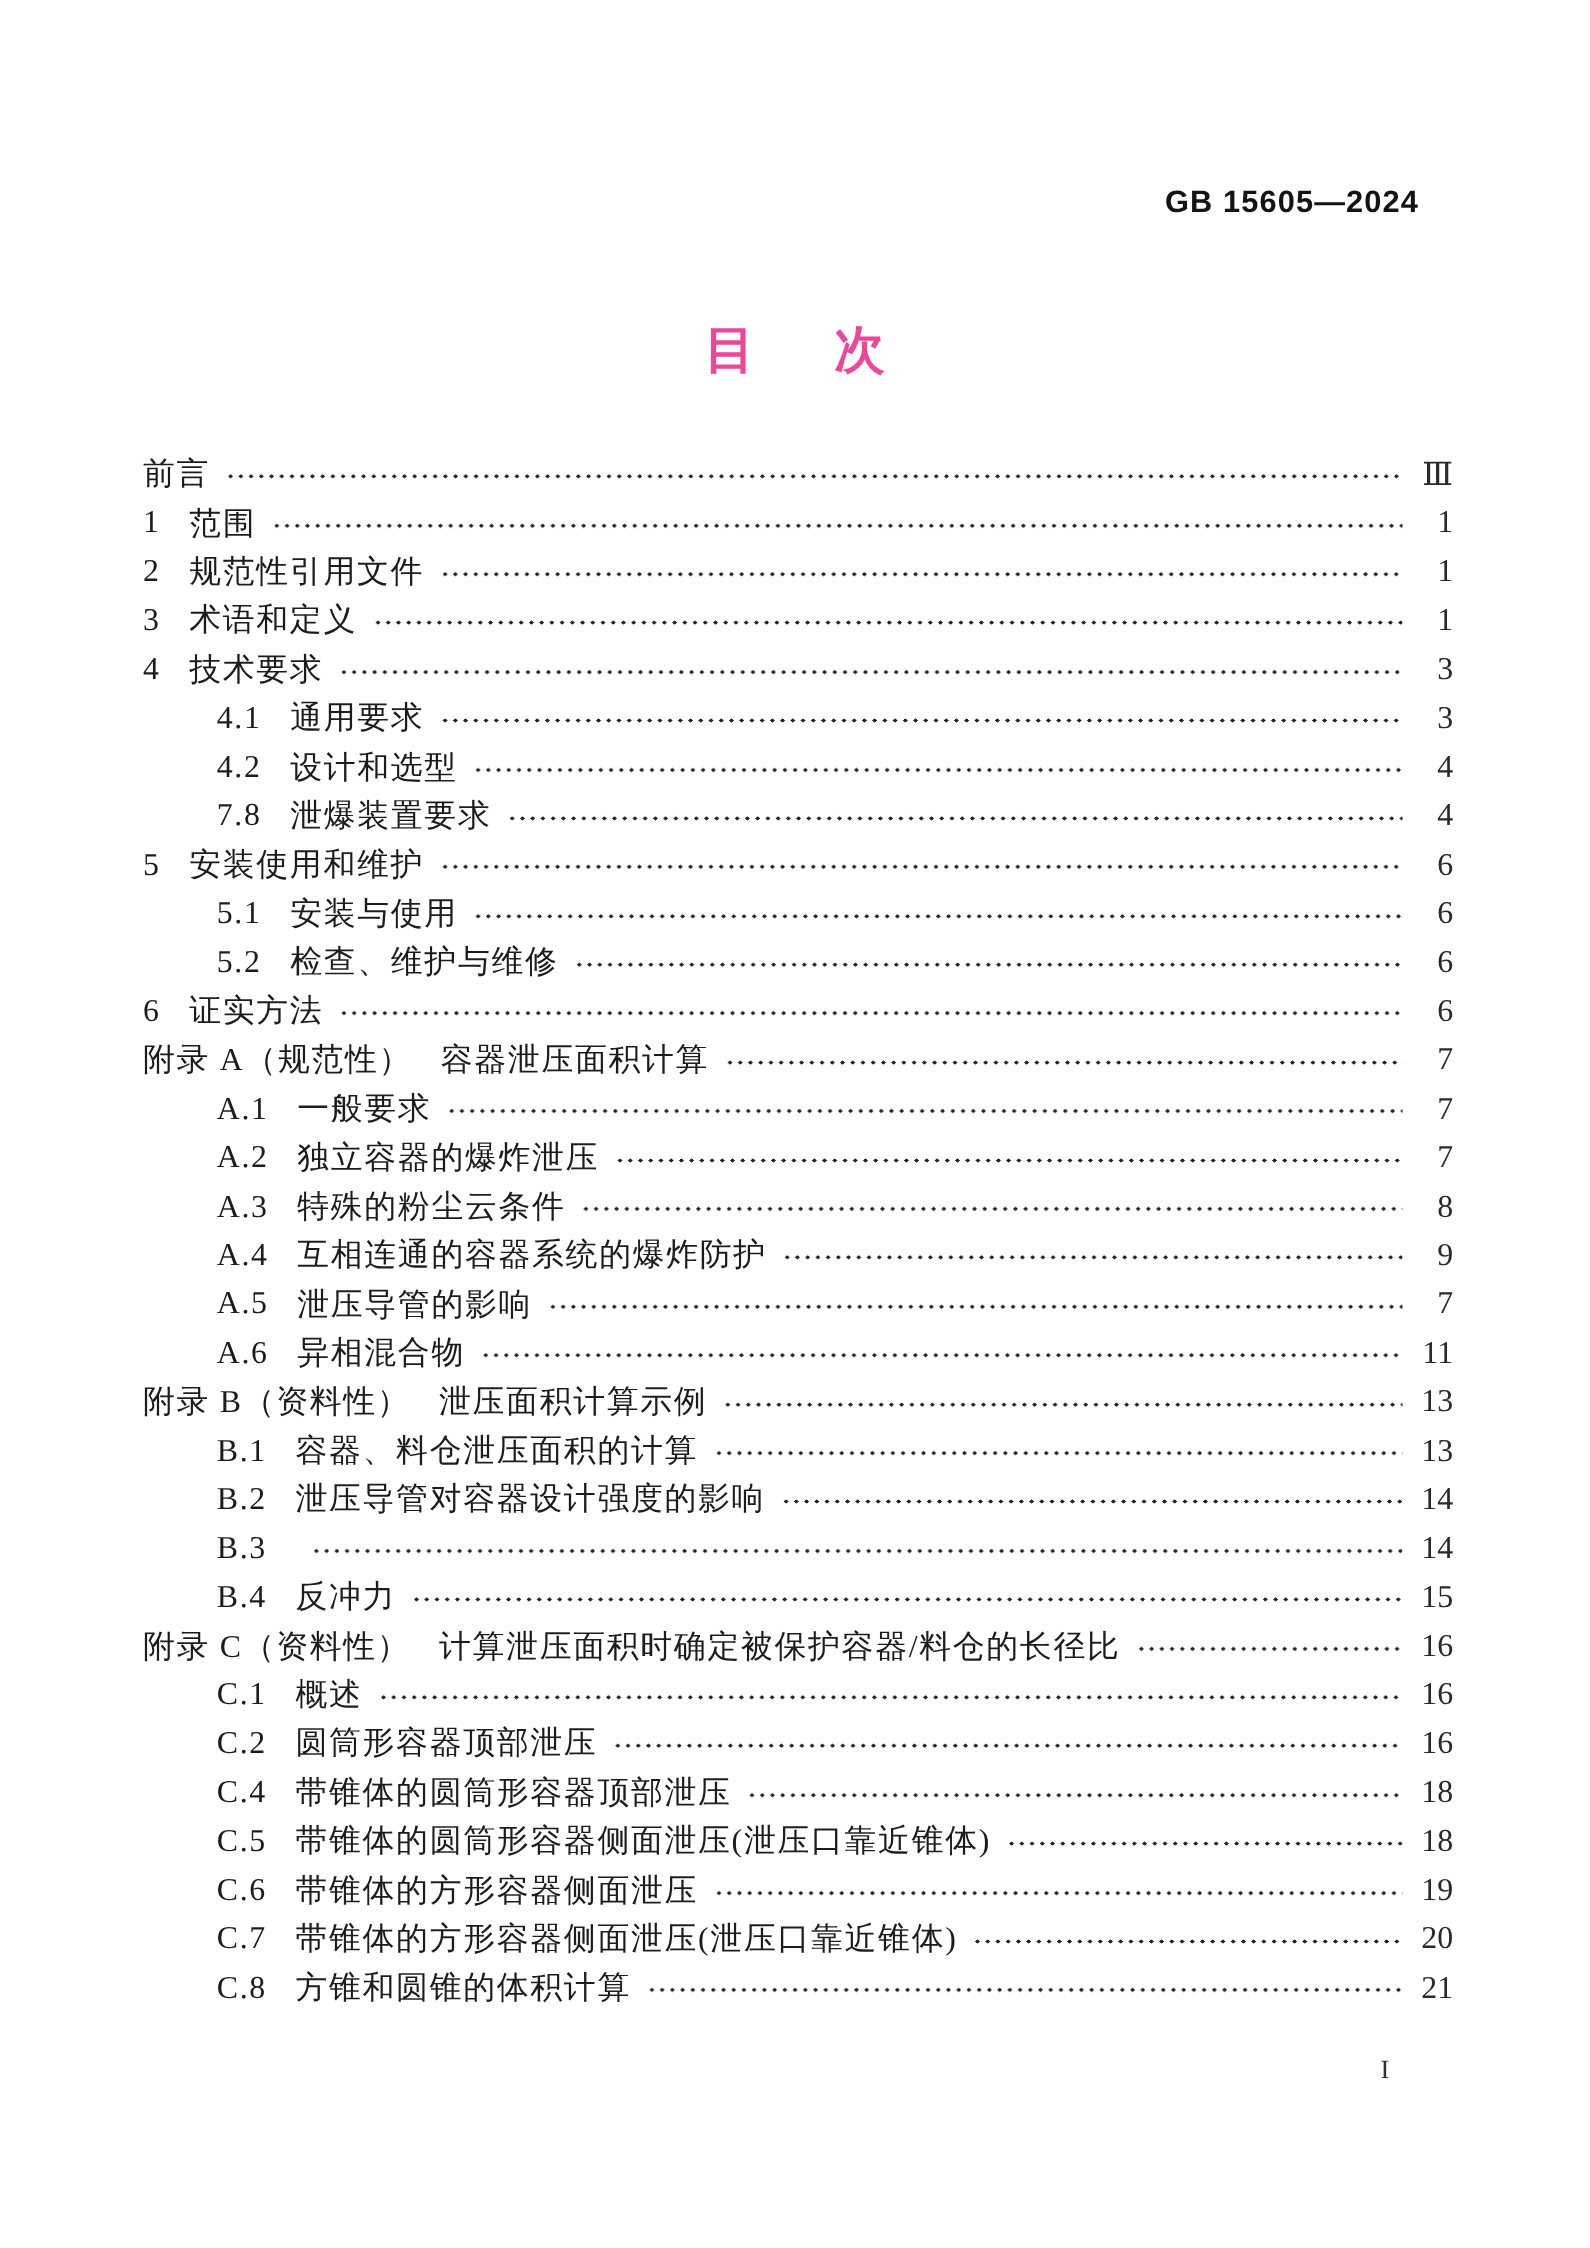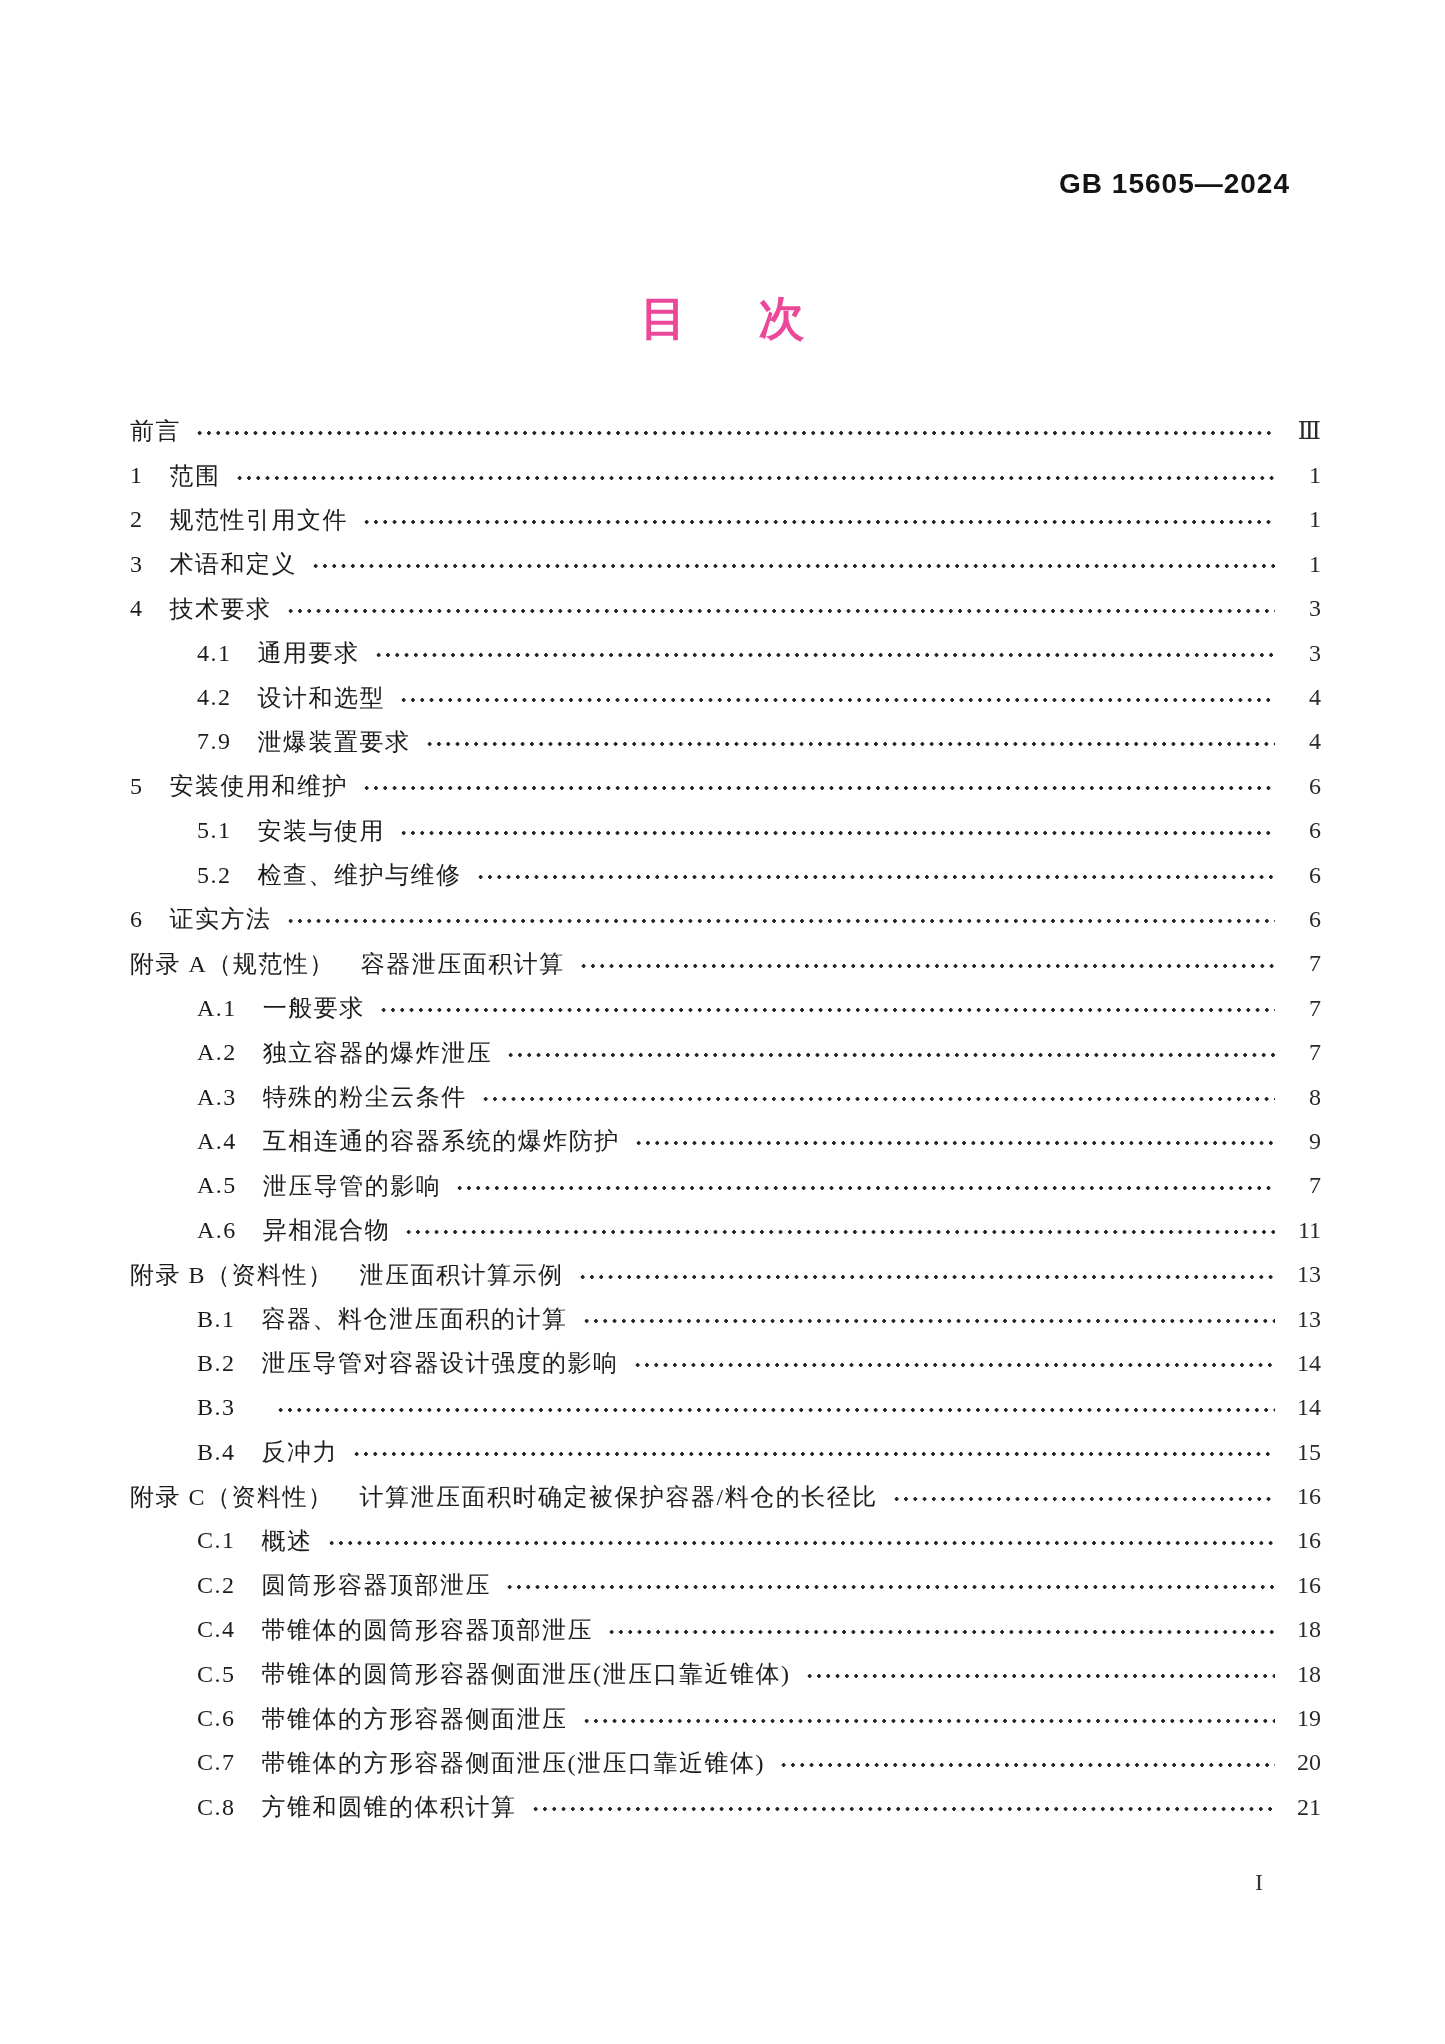--- a/index.html
+++ b/index.html
@@ -45,21 +45,21 @@
   .toc {
     position: absolute;
     left: 130px;
     right: 124px;
     top: 409px;
   }
   .toc-row {
     display: flex;
     align-items: center;
     height: 44.4px;
-    font-size: 24px;
+    font-size: 29px;
     white-space: nowrap;
     justify-content: space-between;
   }
   .toc-row .no {
     margin-right: 26px;
     letter-spacing: 1.5px;
   }
   .toc-row.lvl1 {
     padding-left: 67px;
   }
@@ -136,21 +136,21 @@
         <span class="leader"></span>
         <span class="pg">3</span>
       </div>
       <div class="toc-row lvl1">
         <span class="no">4.2</span>
         <span class="ttl">设计和选型</span>
         <span class="leader"></span>
         <span class="pg">4</span>
       </div>
       <div class="toc-row lvl1">
-        <span class="no">7.9</span>
+        <span class="no">7.8</span>
         <span class="ttl">泄爆装置要求</span>
         <span class="leader"></span>
         <span class="pg">4</span>
       </div>
       <div class="toc-row">
         <span class="no">5</span>
         <span class="ttl">安装使用和维护</span>
         <span class="leader"></span>
         <span class="pg">6</span>
       </div>

